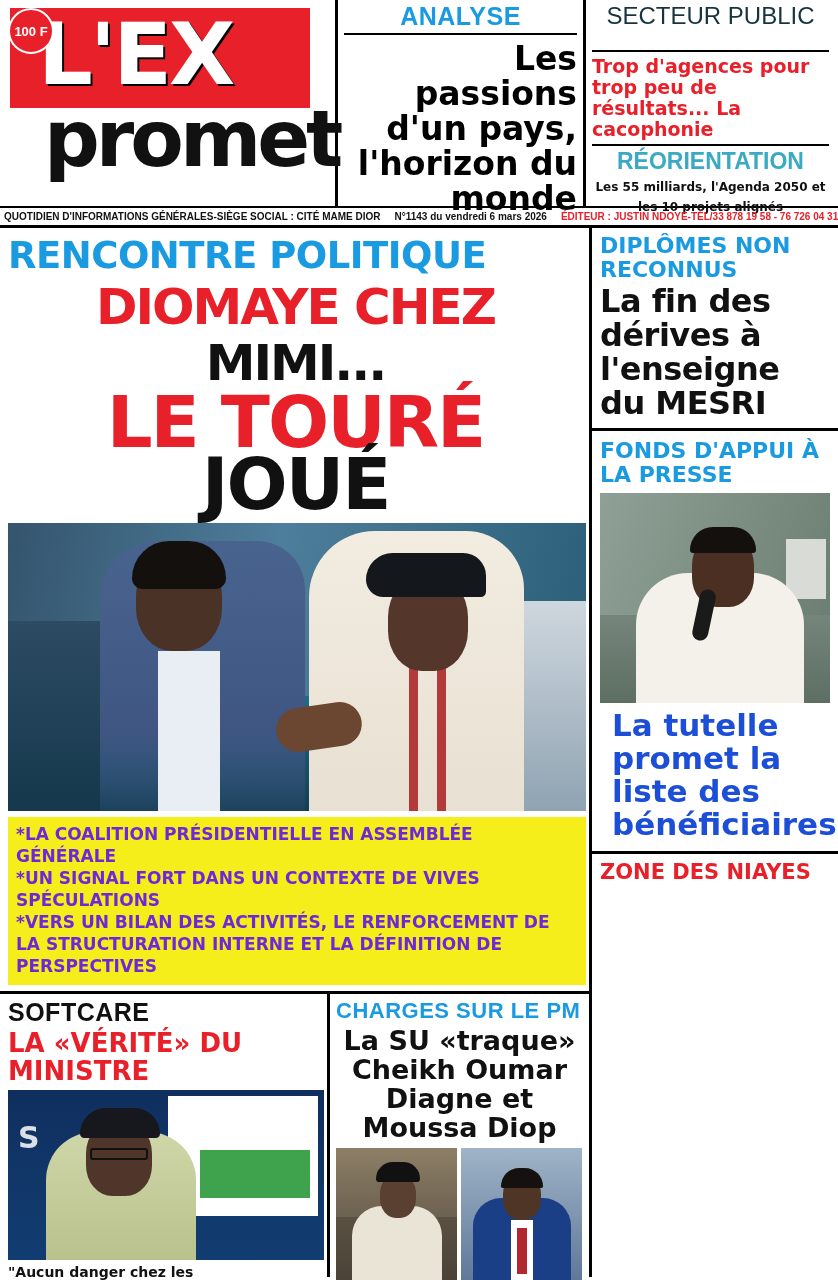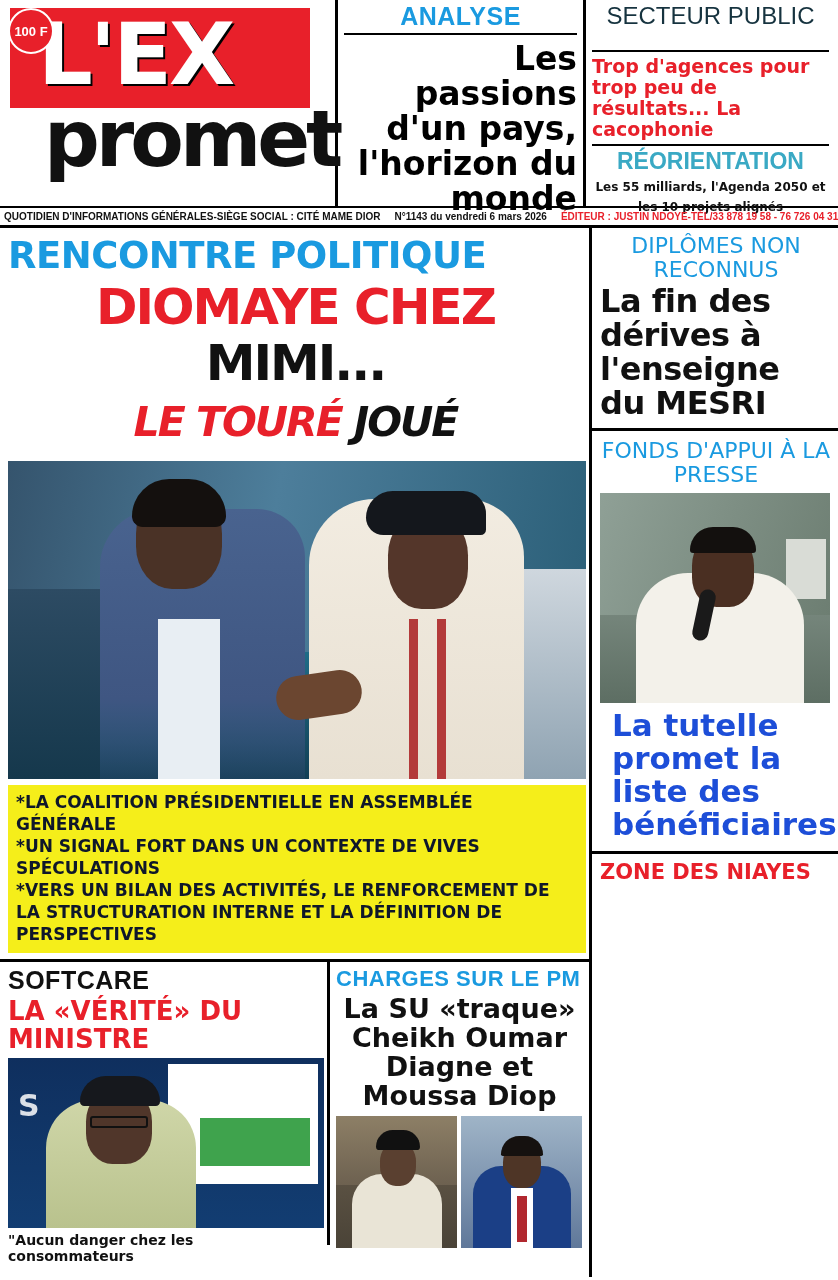--- a/index.html
+++ b/index.html
@@ -191,21 +191,21 @@
     font-family: "DejaVu Sans", sans-serif;
   }
   .lead-head {
     padding: 0 6px 6px 8px;
     font-family: "DejaVu Sans", sans-serif;
     font-weight: bold;
     letter-spacing: -2px;
     text-align: center;
   }
   .lead-line1 { font-size: 50px; line-height: 56px; }
-  .lead-line2 { font-size: 41px; line-height: 62px; font-style: italic; }
+  .lead-line2 { font-size: 72px; line-height: 62px; }
   .red { color: #e8202a; }
   .blk { color: #111; }
 
   .lead-photo {
     position: relative;
     width: 578px;
     height: 318px;
     margin: 2px 6px 0 8px;
     overflow: hidden;
     background: linear-gradient(170deg, #2c4c68 0%, #3d6d8c 40%, #17627e 100%);
@@ -268,21 +268,21 @@
   }
 
   .yellow-box {
     margin: 6px 6px 0 8px;
     width: 578px;
     background: #f5ee1a;
     padding: 6px 8px 8px 8px;
     font-weight: bold;
     font-size: 17px;
     line-height: 22px;
-    color: #0f172a;
+    color: #6d28d9;
     font-family: "DejaVu Sans", sans-serif;
   }
 
   .left-bottom {
     display: flex;
     margin-top: 6px;
     border-top: 3px solid #000;
     height: 286px;
   }
   .lb-col1 {
@@ -390,26 +390,25 @@
   .pm-b { background: linear-gradient(180deg,#9fb4c7,#60789a); }
   .pm-b .body { position:absolute; left:12px; bottom:0; width:98px; height:82px; background:#1b3f86; border-radius:28px 28px 0 0; }
   .pm-b .shirt{ position:absolute; left:50px; bottom:0; width:22px; height:60px; background:#fff; }
   .pm-b .tie  { position:absolute; left:56px; bottom:6px; width:10px; height:46px; background:#b1282f; }
   .pm-b .head { position:absolute; left:42px; top:26px; width:38px; height:46px; background:#4e3526; border-radius:44%; }
   .pm-b .hair { position:absolute; left:40px; top:20px; width:42px; height:20px; background:#15110f; border-radius:20px 20px 2px 2px; }
 
   
   .rc-kicker {
     color: #1a9ae0;
-    font-weight: normal;
+    font-weight: bold;
     font-size: 22px;
     line-height: 24px;
     padding: 6px 6px 2px 8px;
     font-family: "DejaVu Sans", sans-serif;
-    text-align: center;
   }
   .rc-head {
     font-size: 32px;
     line-height: 34px;
     font-weight: bold;
     color: #111;
     padding: 0 6px 6px 8px;
     font-family: "DejaVu Sans", sans-serif;
     letter-spacing: -0.5px;
   }

